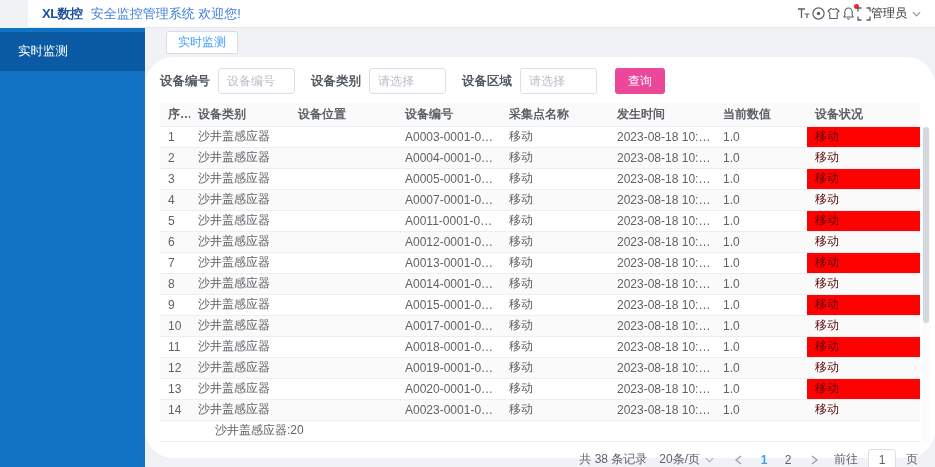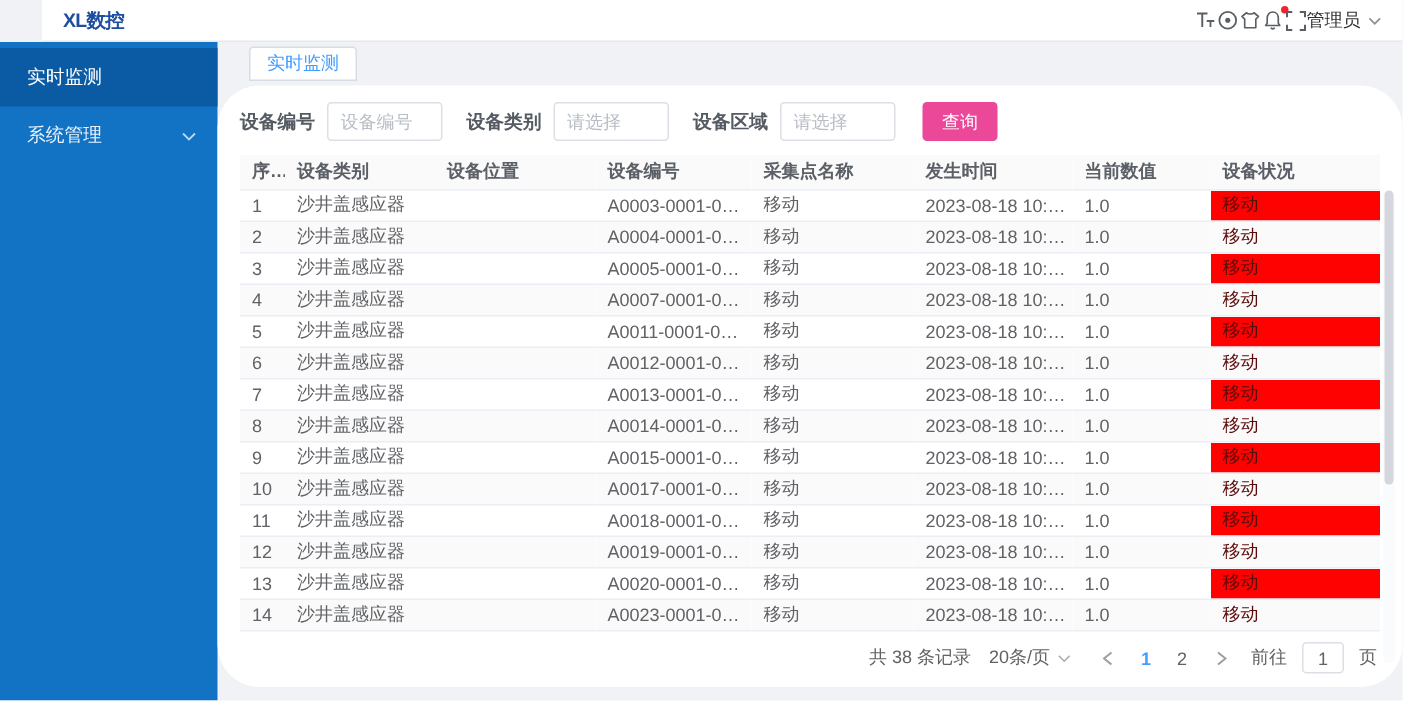--- a/index.html
+++ b/index.html
@@ -89,20 +89,21 @@
     width: 28px; height: 21px; border: 1px solid #dcdfe6; border-radius: 3px;
     text-align: center; font-size: 12px; color: #606266; outline: none; margin: 0 4px;
     font-family: "Liberation Sans", "DejaVu Sans", sans-serif;
   }
 </style>
 </head>
 <body>
 
 <div class="app-header">
   <span class="brand">XL数控</span>
+  <span class="app-title">安全监控管理系统 欢迎您!</span>
   <div class="header-right">
     <span class="hicon">
       <svg width="15" height="15" viewBox="0 0 15 15">
           <path d="M2 3h7M5.5 3v9" stroke="currentColor" stroke-width="1.3" fill="none"></path>
           <path d="M8.5 8h5M11 8v4" stroke="currentColor" stroke-width="1.2" fill="none"></path>
         </svg>
     </span>
     <span class="hicon">
       <svg width="15" height="15" viewBox="0 0 15 15">
           <circle cx="7.5" cy="7.5" r="5.6" fill="none" stroke="currentColor" stroke-width="1.2"></circle>
@@ -132,26 +133,20 @@
           <polyline points="1,1 5,5 9,1" fill="none" stroke="#909399" stroke-width="1.3"></polyline>
         </svg>
     </span>
   </div>
 </div>
 
 <div class="sidebar">
     <div class="sidebar-item active">
     <span class="si-label">实时监测</span>
 
-  </div>
-    <div class="sidebar-item">
-    <span class="si-label">系统管理</span>
-    <svg class="chev" width="10" height="6" viewBox="0 0 10 6">
-        <polyline points="1,1 5,5 9,1" fill="none" stroke="currentColor" stroke-width="1.2"></polyline>
-      </svg>
   </div>
   </div>
 
 <div class="main">
   <div class="tabbar">
     <span class="tab">实时监测</span>
   </div>
 
   <div class="panel">
 
@@ -322,20 +317,23 @@
             </tr>
             <tr class="striped">
               <td>14</td>
               <td>沙井盖感应器</td>
               <td></td>
               <td>A0023-0001-0001-0001</td>
               <td>移动</td>
               <td>2023-08-18 10:28:07</td>
               <td>1.0</td>
               <td class="status-cell">移动</td>
+            </tr>
+            <tr class="summary-row">
+              <td colspan="8">沙井盖感应器:20</td>
             </tr>
           </tbody>
       </table>
       <div class="vscroll">
         <div class="vscroll-thumb"></div>
       </div>
     </div>
 
     <div class="pagination">
       <span class="total-text">共 38 条记录</span>

